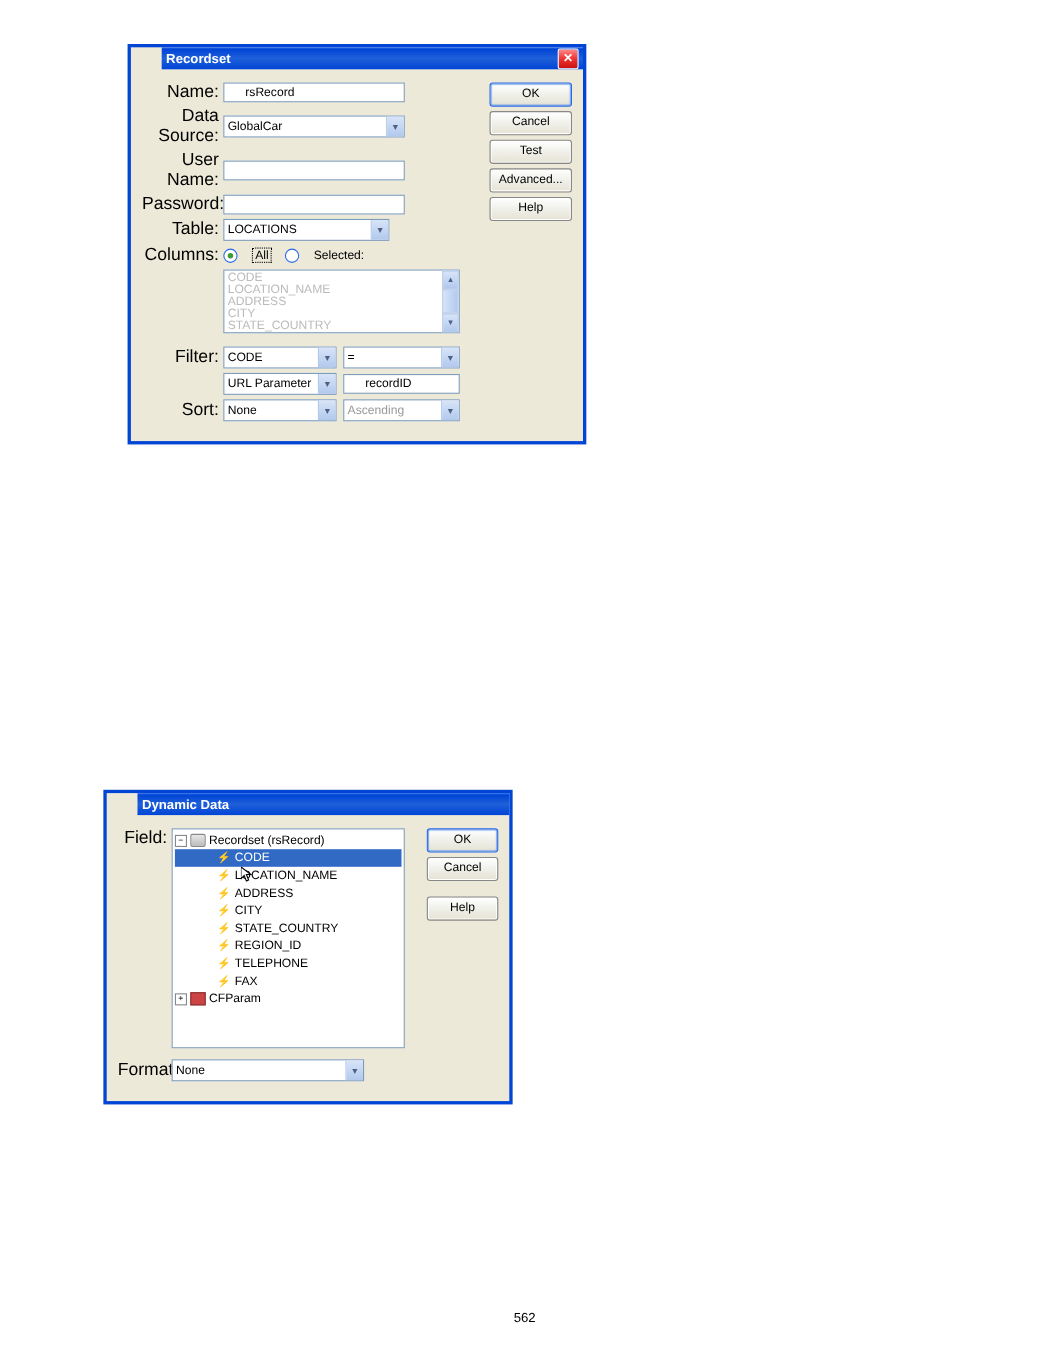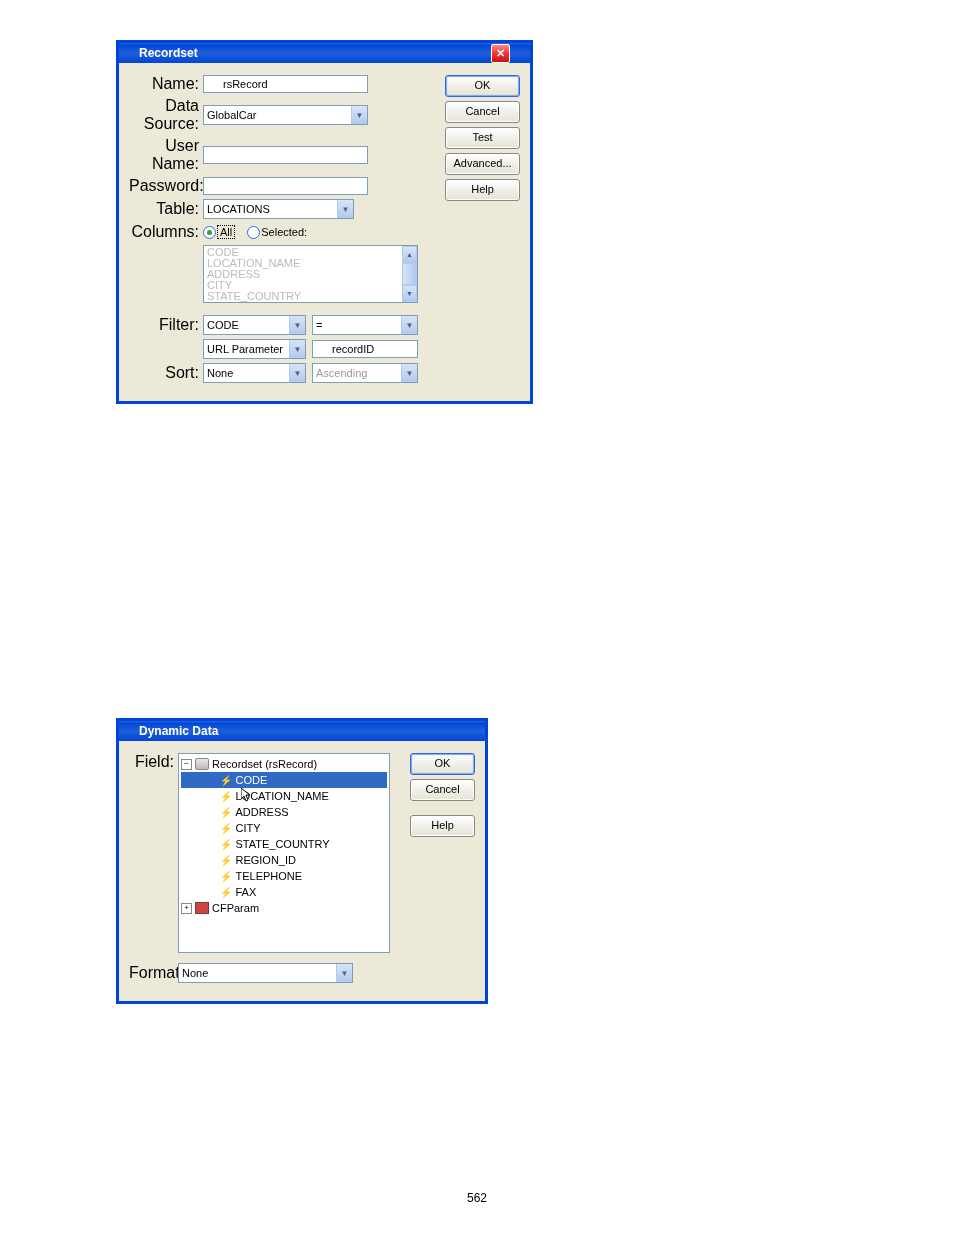--- a/index.html
+++ b/index.html
@@ -24,25 +24,26 @@
     position: absolute;
     border: 3px solid #0045d6;
     background: #ece9d8;
   }
   .titlebar {
     background: linear-gradient(to bottom, #2a6ae9 0%, #0045d6 10%, #1f5fd9 50%, #0045d6 100%);
     color: #fff;
     font-weight: bold;
     height: 20px;
     line-height: 20px;
-    padding: 0 20px;
+    padding: 0 4px;
     display: flex;
     justify-content: space-between;
     align-items: center;
     font-size: 12px;
+    margin-left: 28px;
   }
   .close-btn {
     width: 17px;
     height: 17px;
     background: linear-gradient(to bottom, #f88 0%, #e33 50%, #c11 100%);
     border: 1px solid #fff;
     border-radius: 2px;
     color: #fff;
     display: flex;
     align-items: center;
@@ -111,21 +112,21 @@
     border-left: 1px solid #b1c9ed;
     display: flex;
     align-items: center;
     justify-content: center;
     color: #4d6185;
     font-size: 8px;
   }
   .radio-wrap {
     display: flex;
     align-items: center;
-    gap: 1px;
+    gap: 13px;
   }
   .radio {
     width: 11px;
     height: 11px;
     border: 1px solid #2a6ae9;
     border-radius: 50%;
     background: #fff;
     display: flex;
     align-items: center;
     justify-content: center;
@@ -334,21 +335,21 @@
     <div class="btn-col">
       <div class="btn default">OK</div>
       <div class="btn">Cancel</div>
       <div class="btn">Test</div>
       <div class="btn">Advanced...</div>
       <div class="btn">Help</div>
     </div>
   </div>
 </div>
 
-<div class="dlg" style="left:116px; top:718px; width:366px;">
+<div class="dlg" style="left:94px; top:718px; width:366px;">
   <div class="titlebar">
     <span>Dynamic Data</span>
   </div>
   <div class="body">
     <div class="form-col">
       <div class="row" style="align-items:flex-start">
         <div class="lbl" style="width:45px">Field:</div>
         <div class="tree" style="width:212px; position:relative;">
           <div class="tree-row">
             <div class="expander">−</div>

